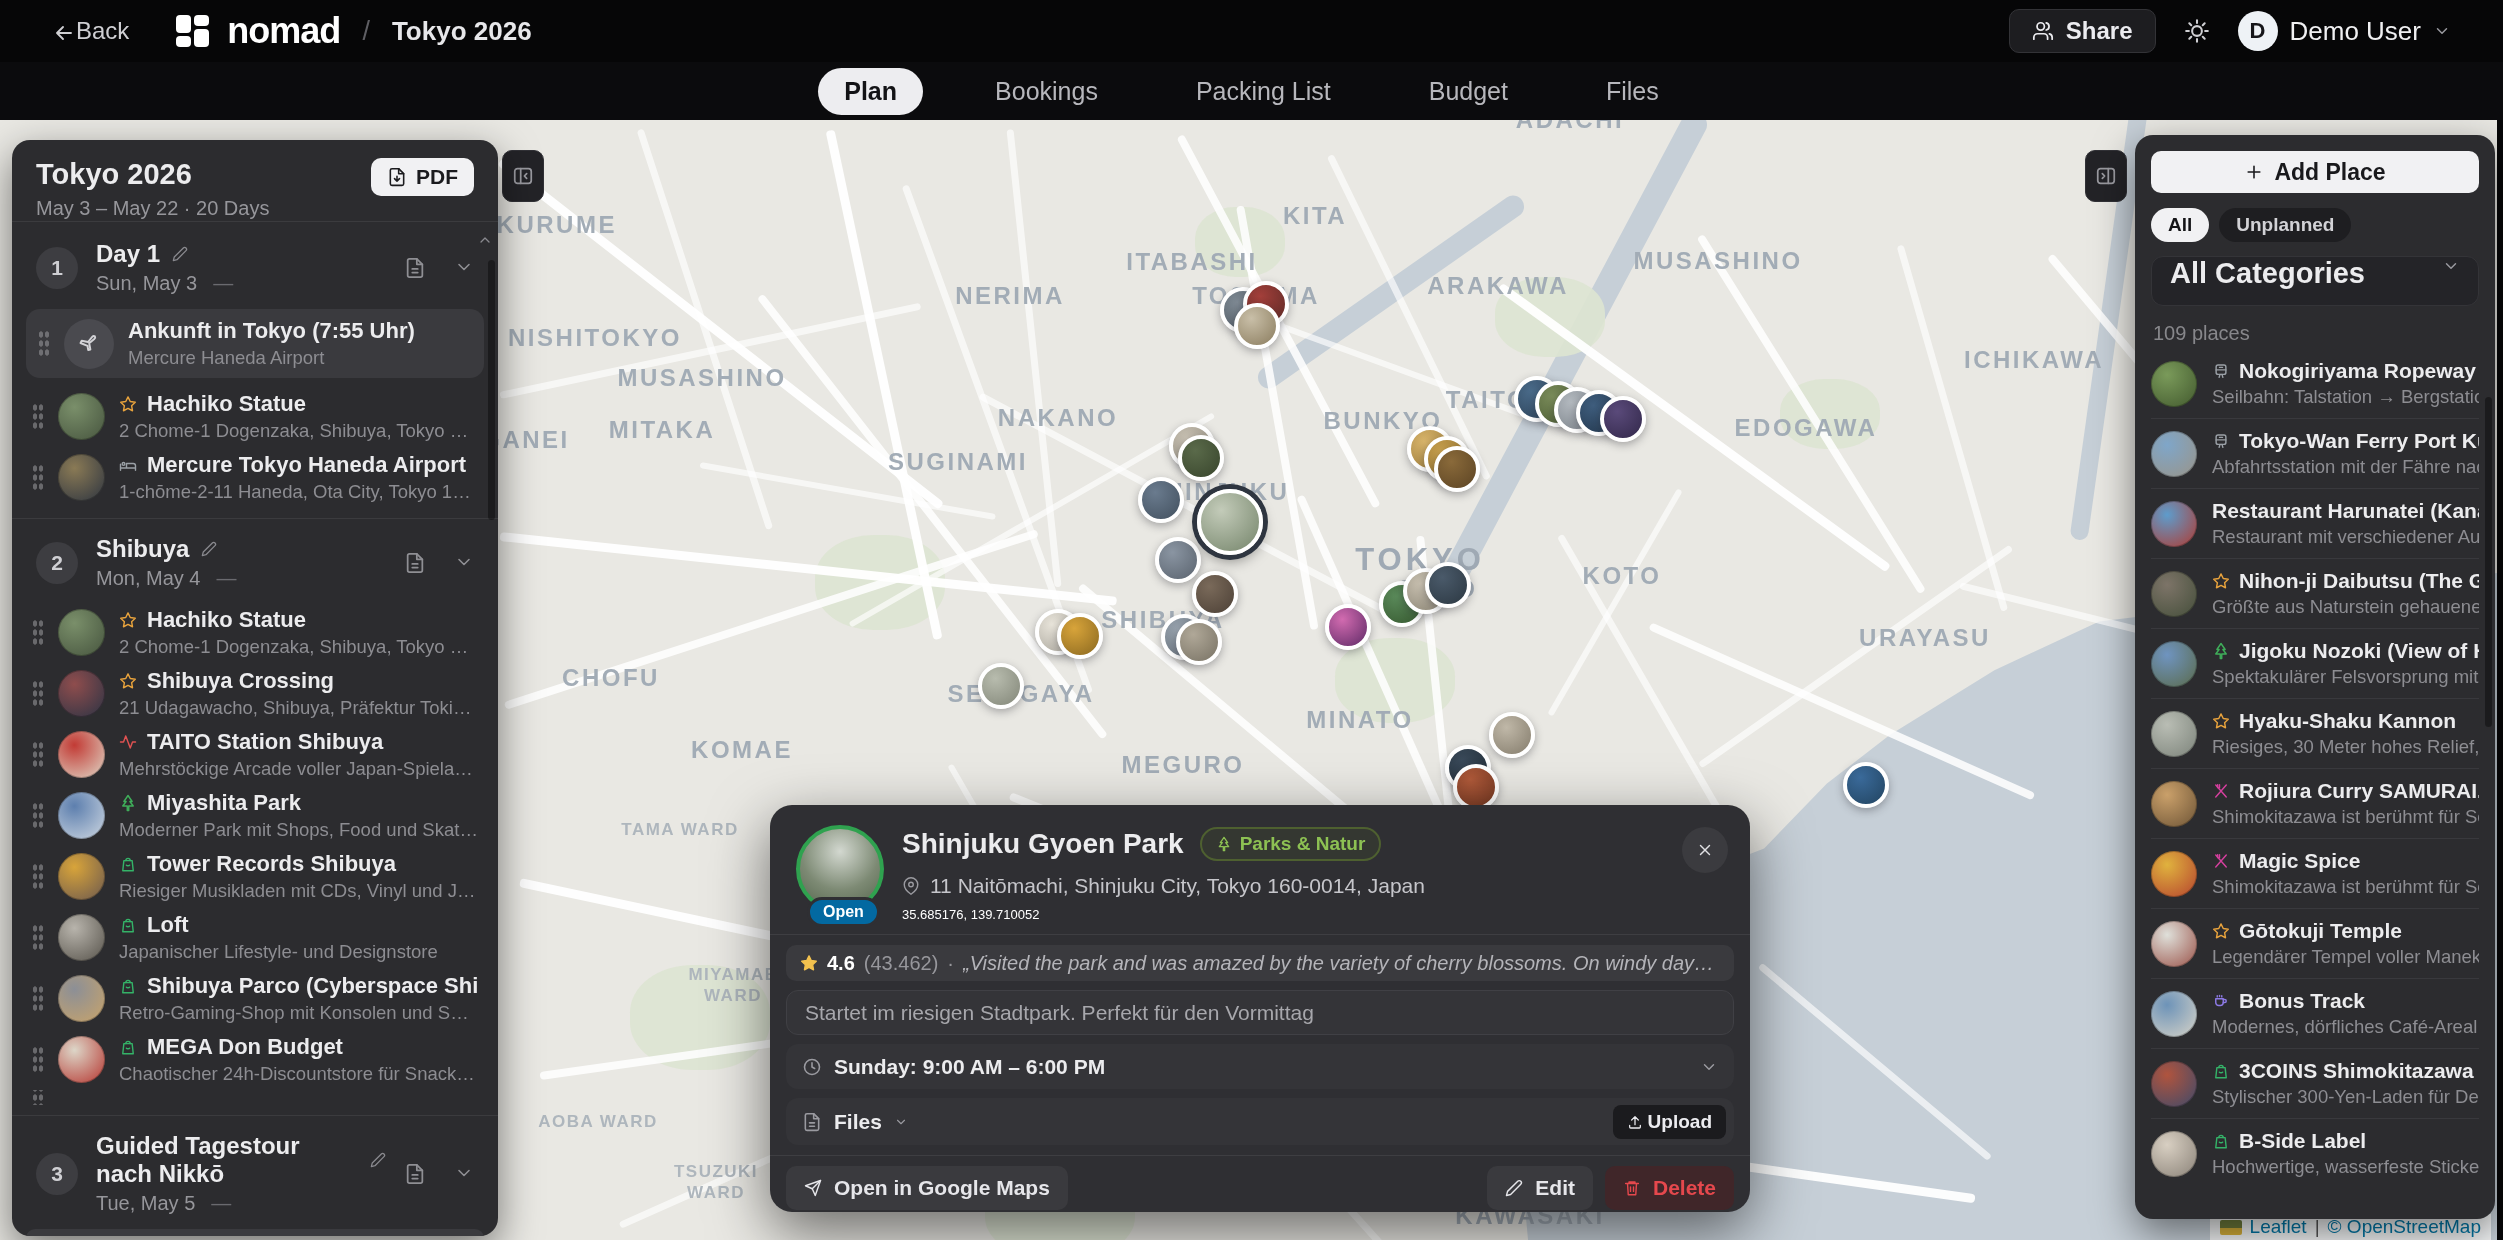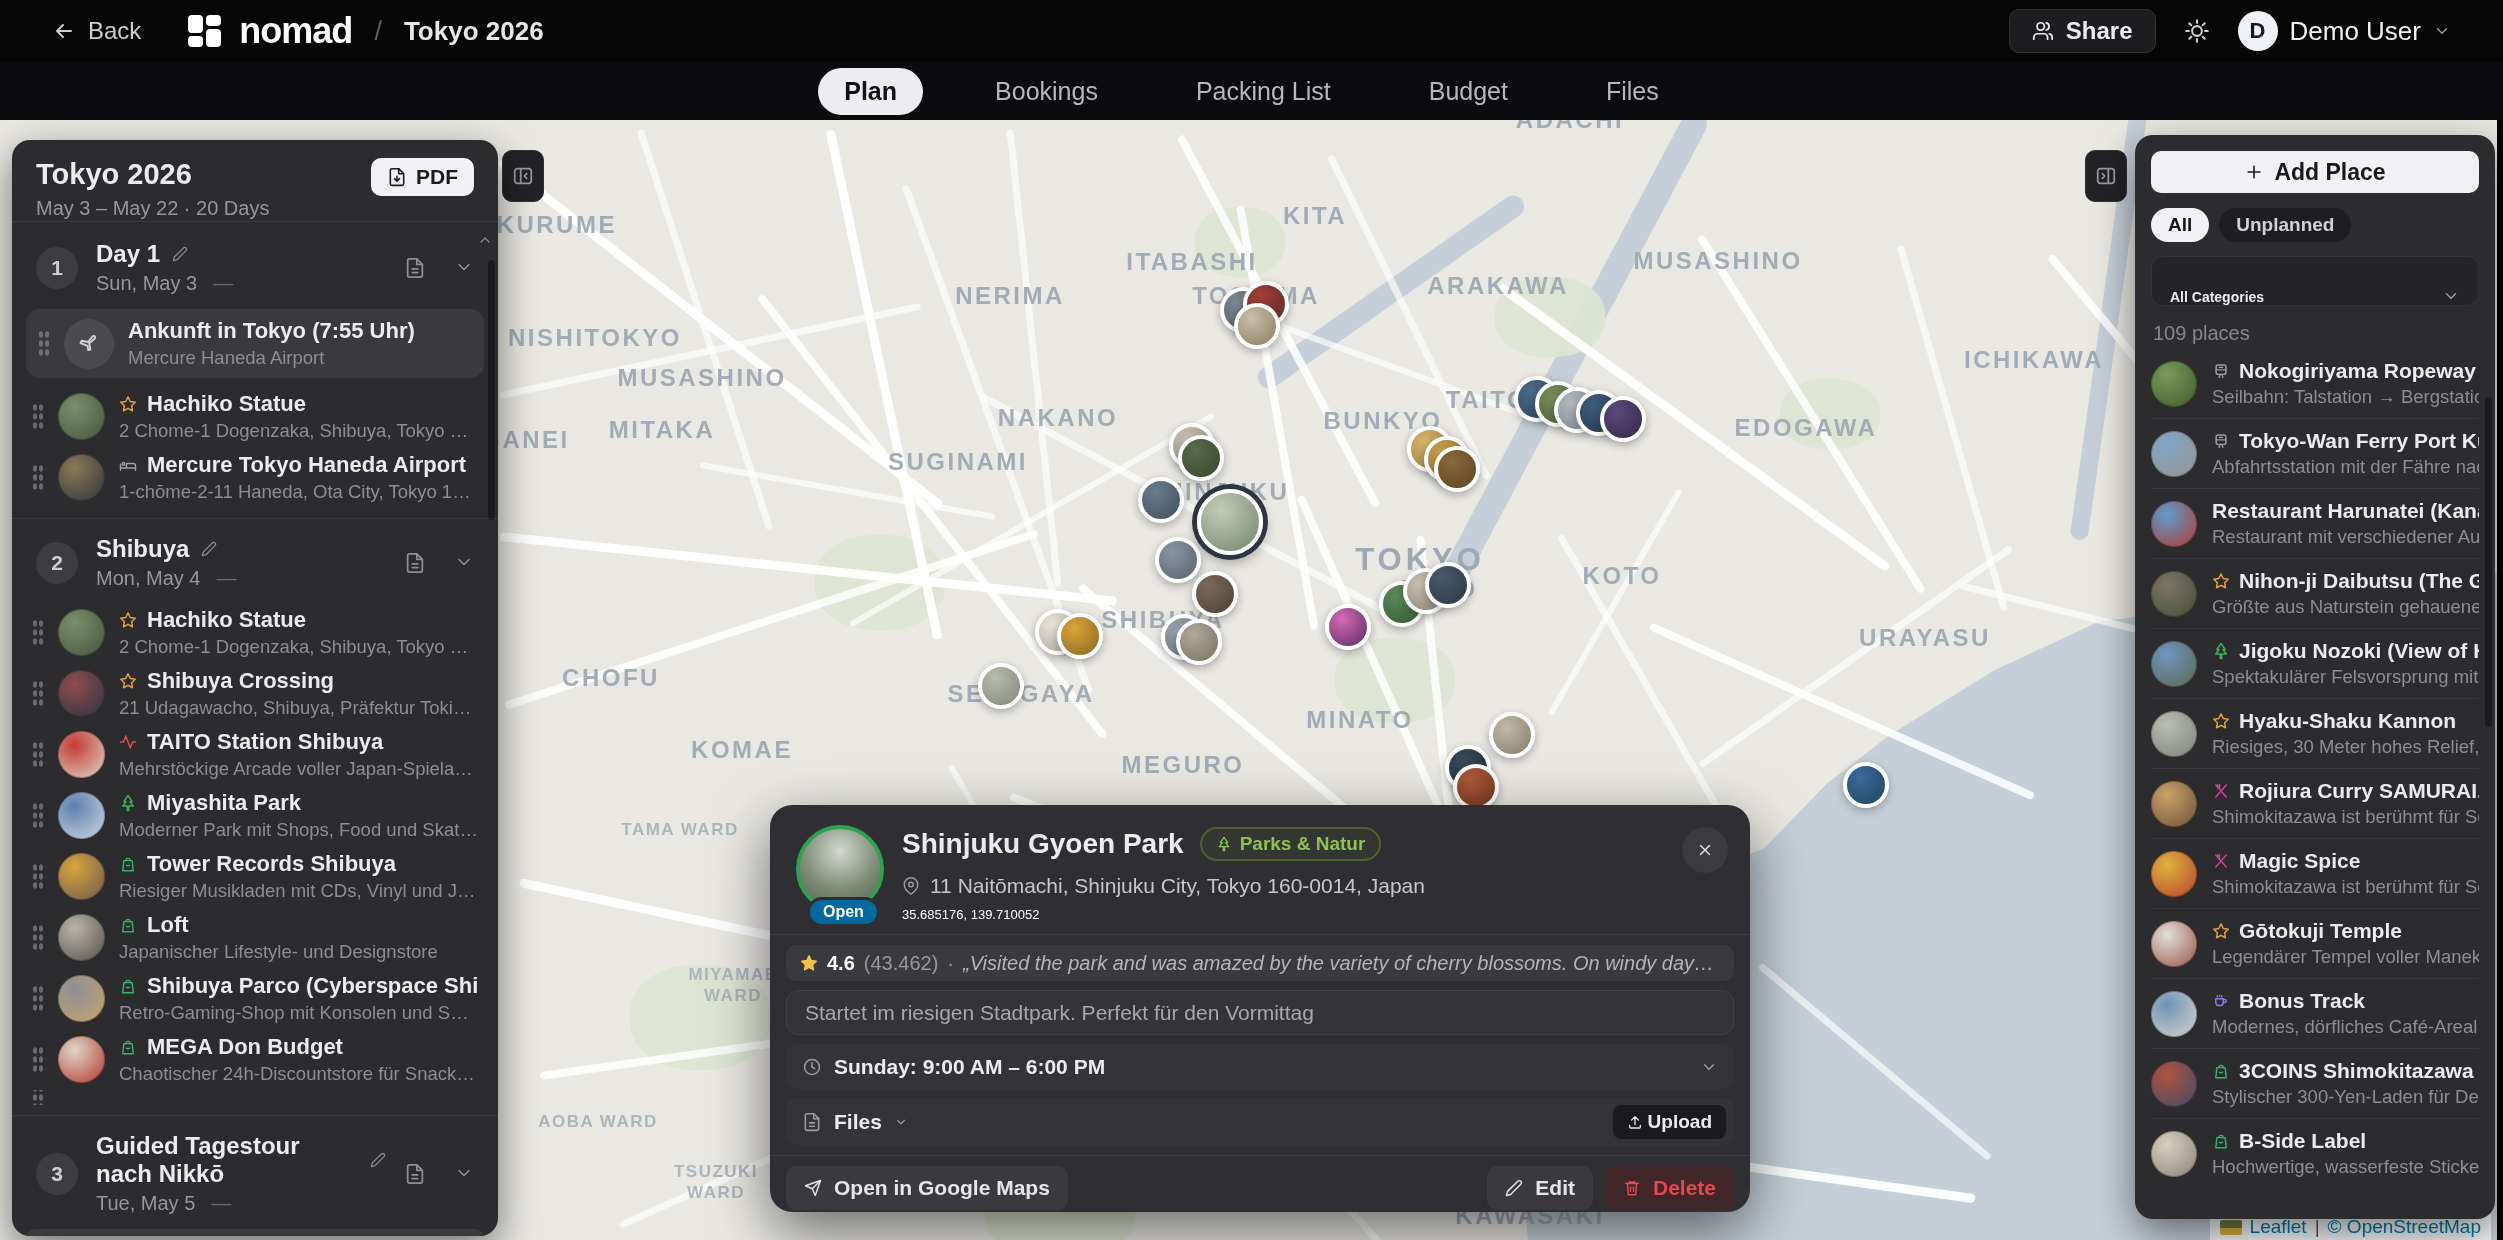--- a/index.html
+++ b/index.html
@@ -10,21 +10,21 @@
   .ic svg{width:100%;height:100%;display:block}
   .i14{width:14px;height:14px}.i16{width:16px;height:16px}.i18{width:18px;height:18px}
   .i20{width:20px;height:20px}.i22{width:22px;height:22px}.i24{width:24px;height:24px}.i26{width:26px;height:26px}
   .dim{color:#9a9aa0}.dim2{color:#97979c}.mlauto{margin-left:auto}
   button{font-family:inherit;border:none;background:none;color:inherit;cursor:pointer}
   input{font-family:inherit;border:none;outline:none;background:transparent;color:inherit}
 
   
   .topbar{position:absolute;top:0;left:0;right:0;height:62px;background:#060607;z-index:10;
     display:flex;align-items:center;padding:0 52px;gap:20px}
-  .backbtn{display:flex;align-items:center;gap:12px;color:#cfcfd3;font-size:24px}
+  .backbtn{display:flex;align-items:flex-end;color:#cfcfd3;font-size:24px}
   .brand{display:flex;align-items:center;gap:14px;margin-left:26px}
   .logomark{position:relative;width:38px;height:38px;display:inline-block}
   .logomark i{position:absolute;background:#fff;border-radius:4px}
   .logomark i:nth-child(1){left:1px;top:3px;width:15px;height:18px}
   .logomark i:nth-child(2){left:1px;top:24px;width:15px;height:11px}
   .logomark i:nth-child(3){left:19px;top:3px;width:15px;height:11px}
   .logomark i:nth-child(4){left:19px;top:17px;width:15px;height:18px}
   .brandname{font-size:36px;font-weight:700;letter-spacing:-1px;color:#fff}
   .bsep{color:#5e5e63;font-size:27px;margin:0 2px}
   .ttitle{font-size:26px;font-weight:600;color:#e7e7ea}
@@ -154,21 +154,21 @@
   .addbtn{width:100%;height:42px;background:#f1f1f3;color:#19191c;border-radius:10px;font-size:23px;
     font-weight:700;display:flex;align-items:center;justify-content:center;gap:10px}
   .fpills{display:flex;gap:10px;margin-top:15px}
   .fpill{font-size:19px;font-weight:600;padding:6px 17px;border-radius:999px;background:#1e1e21;color:#d2d2d6}
   .fpill.active{background:#f1f1f3;color:#141417;font-weight:700}
   .searchbox{margin-top:15px;background:#1e1e21;border-radius:10px;height:45px;display:flex;align-items:center;
     gap:12px;padding:0 15px;color:#85858a}
   .sinput{flex:1;font-size:21px;color:#d6d6da}
   .sinput::placeholder{color:#85858a}
   .catbox{margin-top:14px;background:#242428;border:1px solid #343438;border-radius:12px;height:50px;
-    display:flex;align-items:flex-end;padding:0 18px;font-size:14px;font-weight:700}
+    display:flex;align-items:flex-start;padding:0 18px;font-size:29px;font-weight:700}
   .count{margin:16px 2px 4px;color:#87878b;font-size:20px}
   .plist{padding:0 16px}
   .pitem{display:flex;align-items:center;gap:15px;padding:10px 0}
   .pitem + .pitem{border-top:1px solid #39393d}
   .p-av{width:46px;height:46px;border-radius:50%;flex:none;box-shadow:inset 0 0 0 1px rgba(0,0,0,.25)}
   .p-txt{min-width:0;flex:1}
   .p-title{font-size:21px;font-weight:700;display:flex;align-items:center;gap:9px;
     white-space:nowrap;overflow:hidden}
   .p-sub{font-size:18.5px;color:#8d8d92;margin-top:3px;white-space:nowrap;overflow:hidden}
 </style>

